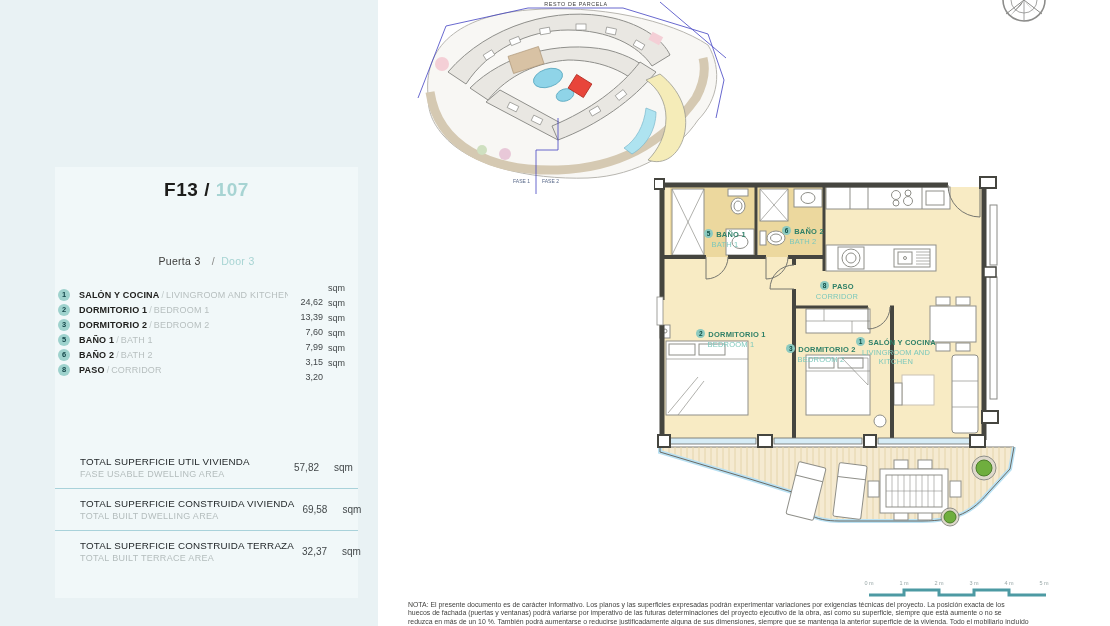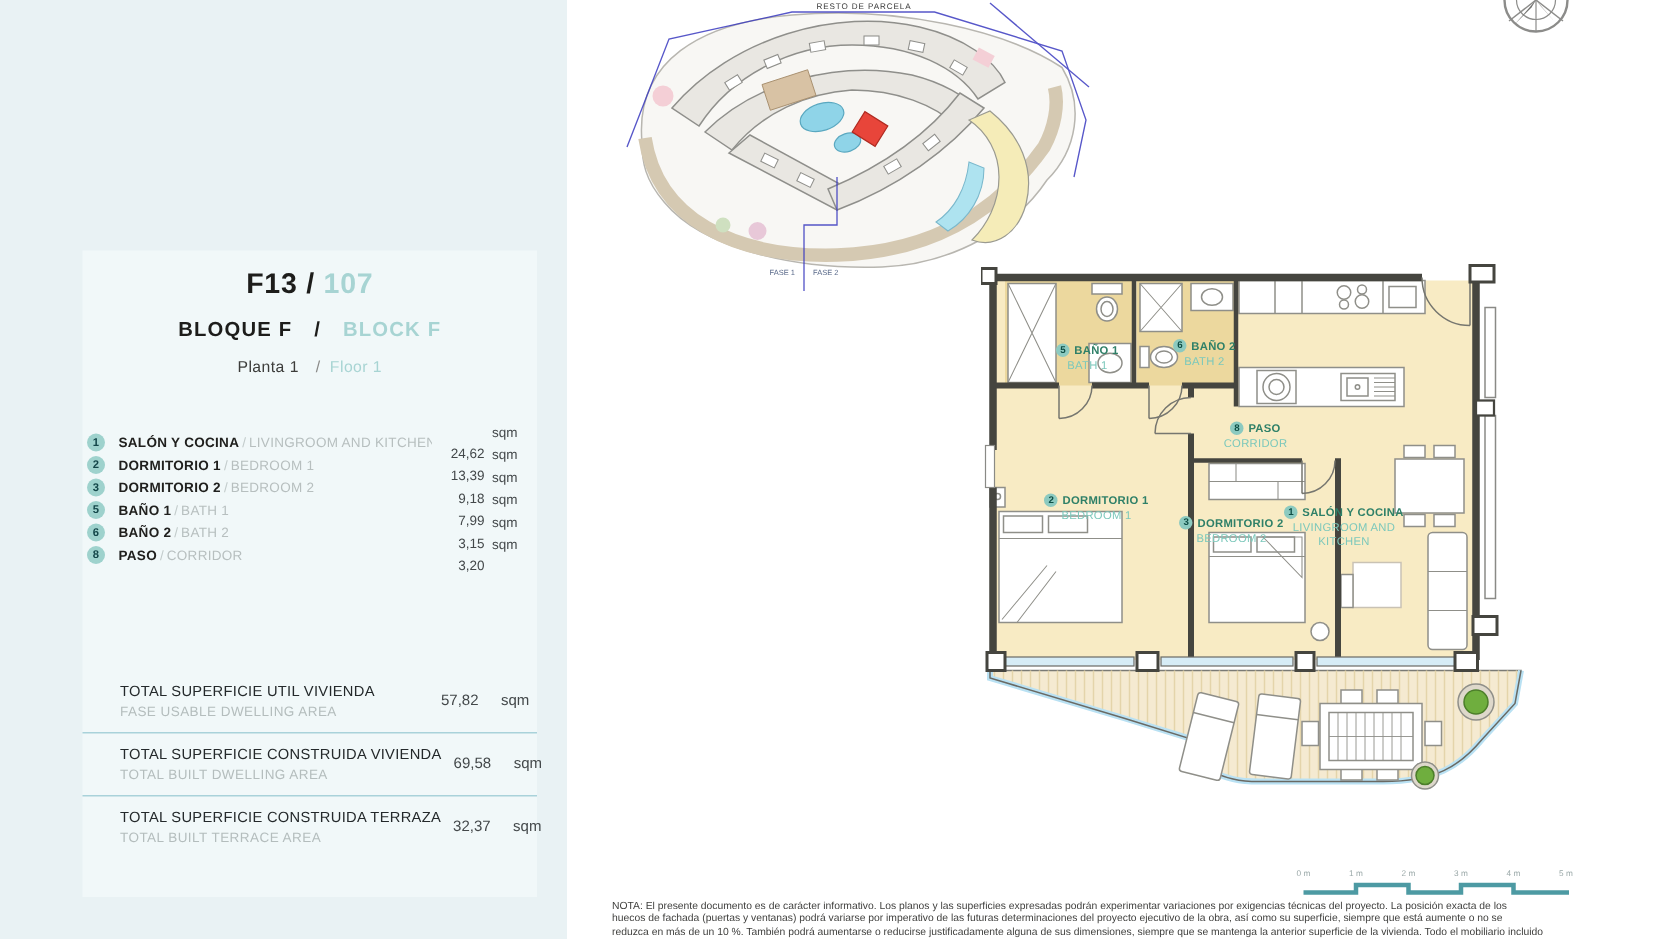--- a/index.html
+++ b/index.html
@@ -71,32 +71,27 @@
   <div class="abs left-strip"></div>
 
   <div class="abs info-card">
 
     <div class="hdr hdr-title">
       <span>F13</span>
       <span>/</span>
       <span class="lt">107</span>
     </div>
 
-    <div class="hdr hdr-block">
-      <span>BLOQUE F</span>
+
+
+    <div class="hdr hdr-line hdr-door">
+      <span>Puerta 3</span>
       <span class="sep">/</span>
-      <span class="lt">BLOCK F</span>
+      <span class="lt">Door 3</span>
     </div>
-
-    <div class="hdr hdr-line hdr-floor">
-      <span>Planta 1</span>
-      <span class="sep">/</span>
-      <span class="lt">Floor 1</span>
-    </div>
-
 
     <div class="room-list">
       <div class="room-row">
         <span class="badge">1</span>
         <span class="room-label"><span class="es">SALÓN Y COCINA</span><span class="sl">/</span><span class="en">LIVINGROOM AND KITCHEN</span></span>
         <span class="room-area">
             <span class="val">24,62</span>
             <span class="unit">sqm</span>
           </span>
       </div>
@@ -105,21 +100,21 @@
         <span class="room-label"><span class="es">DORMITORIO 1</span><span class="sl">/</span><span class="en">BEDROOM 1</span></span>
         <span class="room-area">
             <span class="val">13,39</span>
             <span class="unit">sqm</span>
           </span>
       </div>
       <div class="room-row">
         <span class="badge">3</span>
         <span class="room-label"><span class="es">DORMITORIO 2</span><span class="sl">/</span><span class="en">BEDROOM 2</span></span>
         <span class="room-area">
-            <span class="val">9,18</span>
+            <span class="val">7,60</span>
             <span class="unit">sqm</span>
           </span>
       </div>
       <div class="room-row">
         <span class="badge">5</span>
         <span class="room-label"><span class="es">BAÑO 1</span><span class="sl">/</span><span class="en">BATH 1</span></span>
         <span class="room-area">
             <span class="val">7,99</span>
             <span class="unit">sqm</span>
           </span>

